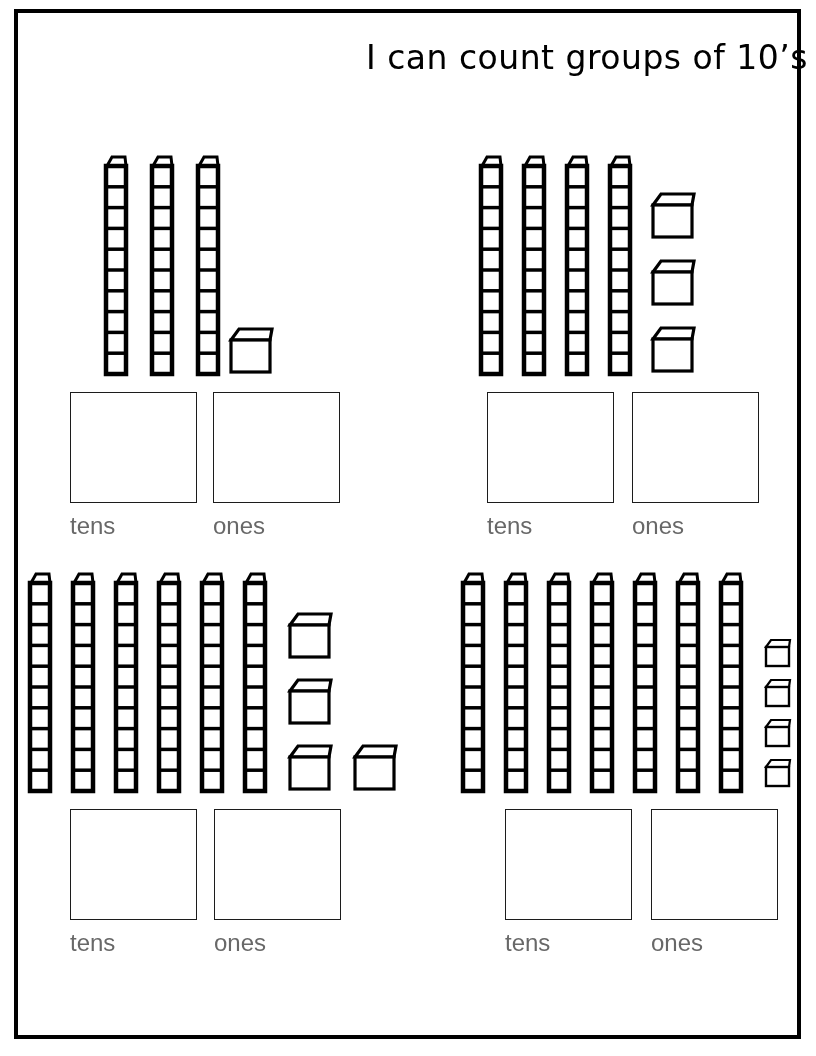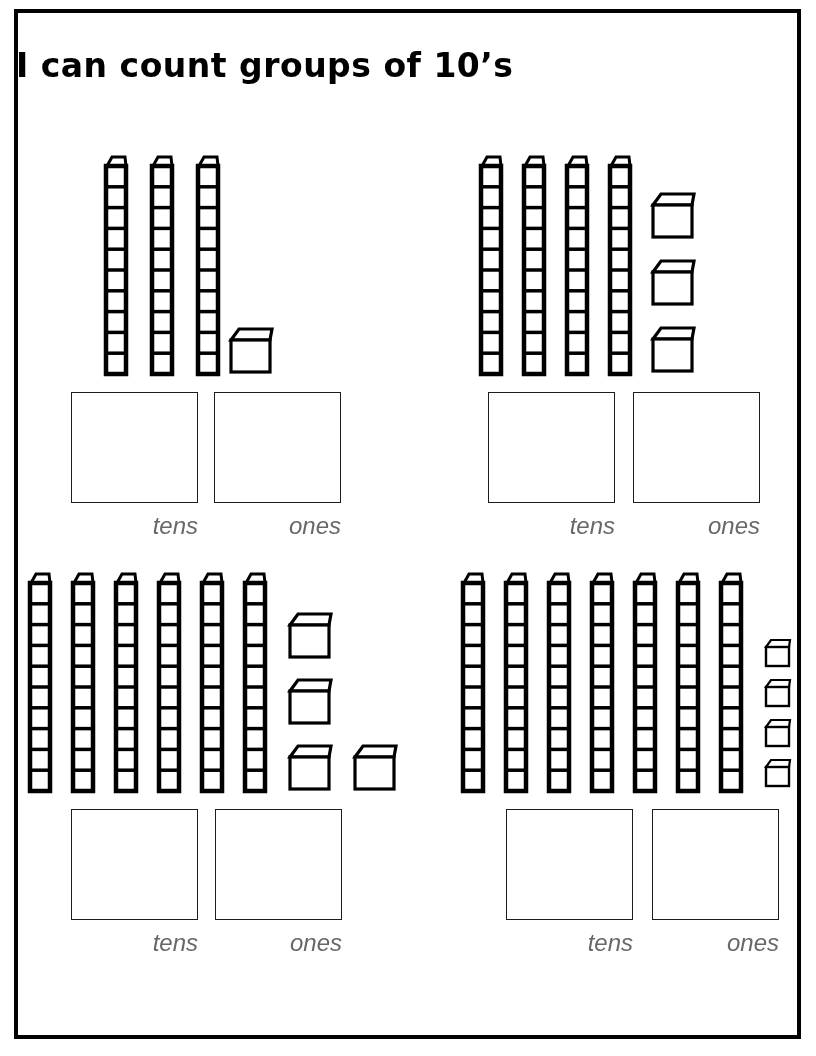--- a/index.html
+++ b/index.html
@@ -14,24 +14,24 @@
   .page-border{
     position:absolute;
     left:14px;top:9px;
     width:779px;height:1022px;
     border:4px solid #000000;
     pointer-events:none;
   }
   .title{
     position:absolute;
     left:0;right:0;top:30px;
-    margin:16px;
-    text-align:left;
+    margin:8px;
+    text-align:right;
     font-family:"DejaVu Sans", sans-serif;
-    font-weight:bold;
+    font-weight:normal;
     font-size:33px;
     letter-spacing:0.5px;
     color:#000000;
   }
   .quadrant{
     position:absolute;
     width:345px;height:410px;
   }
   .q1{left:70px;top:153px;}
   .q2{left:478px;top:153px;}
@@ -57,21 +57,21 @@
   .answers{
     position:absolute;top:239px;
     display:flex;
   }
   .q1 .answers{left:0;gap:15px;}
   .q2 .answers{left:9px;gap:17px;}
   .q3 .answers{left:43px;gap:16px;}
   .q4 .answers{left:45px;gap:18px;}
   .answer-cell{
     width:128px;
-    display:flex;flex-direction:column;align-items:flex-end;font-style:italic;
+    display:flex;flex-direction:column;align-items:flex-start;
   }
   .answer-box{
     width:125px;height:109px;
     border:1.5px solid #1c1c1c;
     background:#ffffff;
   }
   .place-label{
     margin-top:10px;
     font-size:24px;
     color:#686868;

